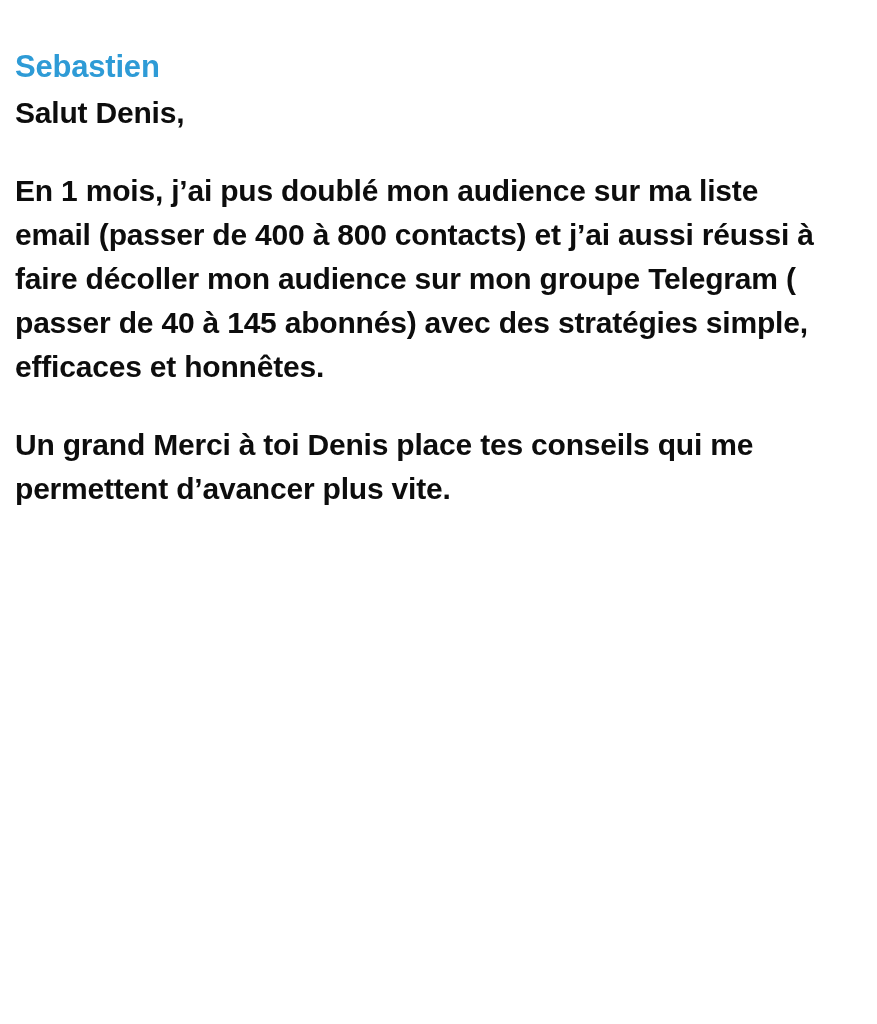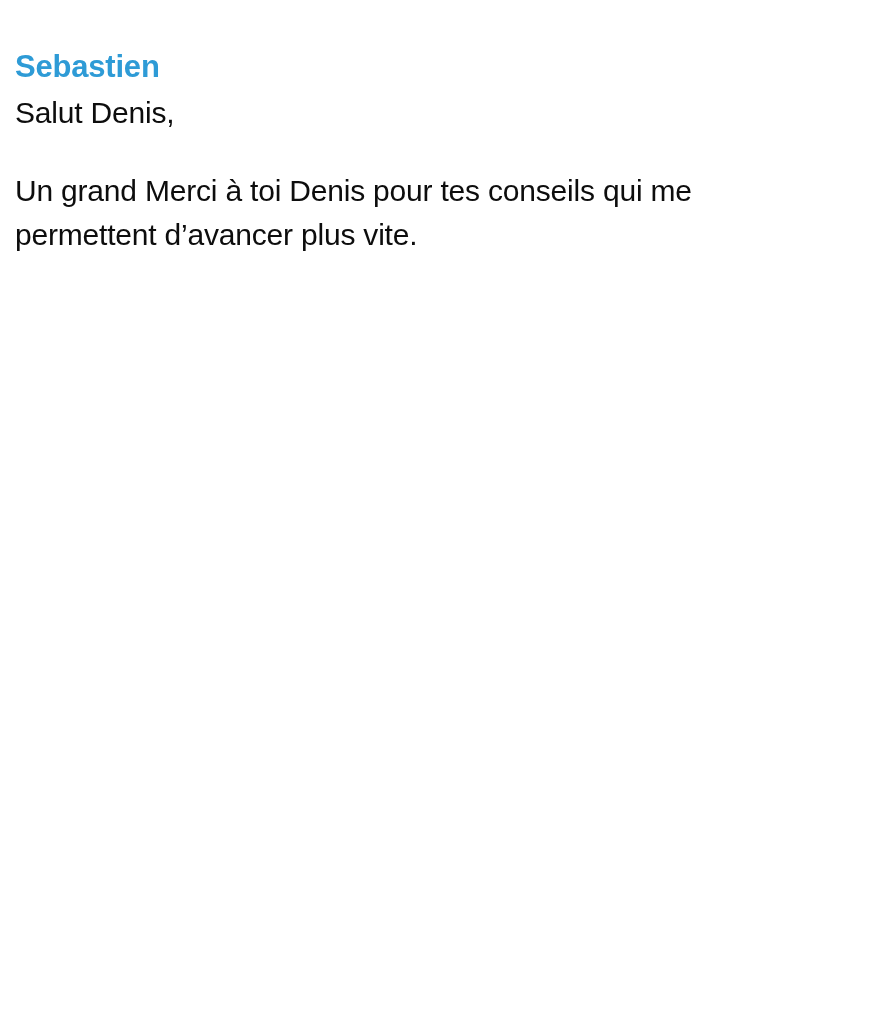--- a/index.html
+++ b/index.html
@@ -30,28 +30,30 @@
     margin: 0 0 4px 0;
     letter-spacing: -0.2px;
   }
   .para {
     font-size: 30px;
     line-height: 1.47;
     color: #0d0d0d;
     margin: 0;
     letter-spacing: -0.2px;
     white-space: pre-wrap;
+    font-weight: bold;
   }
   .para + .para {
     margin-top: 34px;
   }
   .greeting {
     margin-top: 0;
   }
 </style>
 </head>
 <body>
 
 <div class="testimonial">
   <div class="author-name">Sebastien</div>
   <p class="para greeting">Salut Denis,</p>
-  <p class="para">Un grand Merci à toi Denis pour tes conseils qui me permettent d’avancer plus vite.</p>
+  <p class="para">En 1 mois, j’ai pus doublé mon audience sur ma liste email (passer de 400 à 800 contacts) et j’ai aussi réussi à faire décoller mon audience sur mon groupe Telegram ( passer de 40 à 145 abonnés) avec des stratégies simple, efficaces et honnêtes.</p>
+  <p class="para">Un grand Merci à toi Denis place tes conseils qui me permettent d’avancer plus vite.</p>
 </div>
 
 </body></html>

